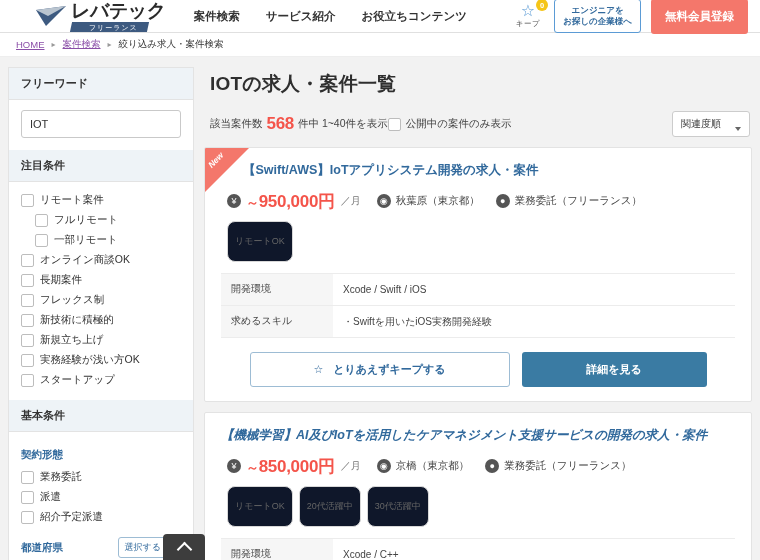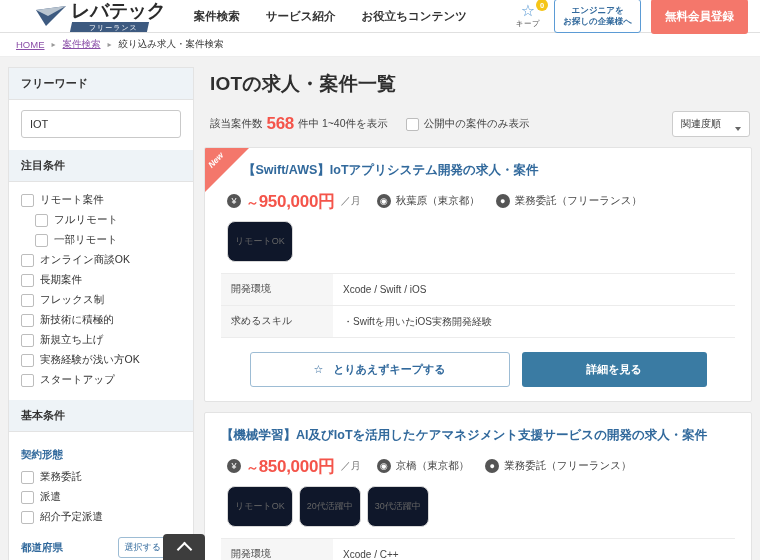--- a/index.html
+++ b/index.html
@@ -247,21 +247,20 @@
     color: #f4544a;
     font-size: 17px;
     font-weight: bold;
     margin: 0 4px;
     letter-spacing: -0.3px;
   }
   .pub-only {
     display: flex;
     align-items: center;
     gap: 5px;
-    margin-left: 18px;
     cursor: pointer;
   }
   .sort-select {
     margin-left: auto;
     border: 1px solid #ccc;
     background: #fff;
     border-radius: 3px;
     font-size: 10px;
     color: #333;
     padding: 5px 8px;
@@ -304,21 +303,21 @@
     font-style: italic;
   }
   .card-title {
     font-size: 12.5px;
     font-weight: bold;
     color: #31699c;
     line-height: 1.35;
     margin: 2px 0 0 22px;
     cursor: pointer;
   }
-  .card-title.nopad { margin-left: 0; }
+  .card-title.nopad { margin-left: 0; font-style: italic; }
   .meta-row {
     display: flex;
     align-items: center;
     gap: 16px;
     margin: 11px 0 0 6px;
     flex-wrap: wrap;
   }
   .meta-item { display: flex; align-items: center; gap: 5px; font-size: 10.5px; color: #444; }
   .mico {
     width: 14px; height: 14px;

